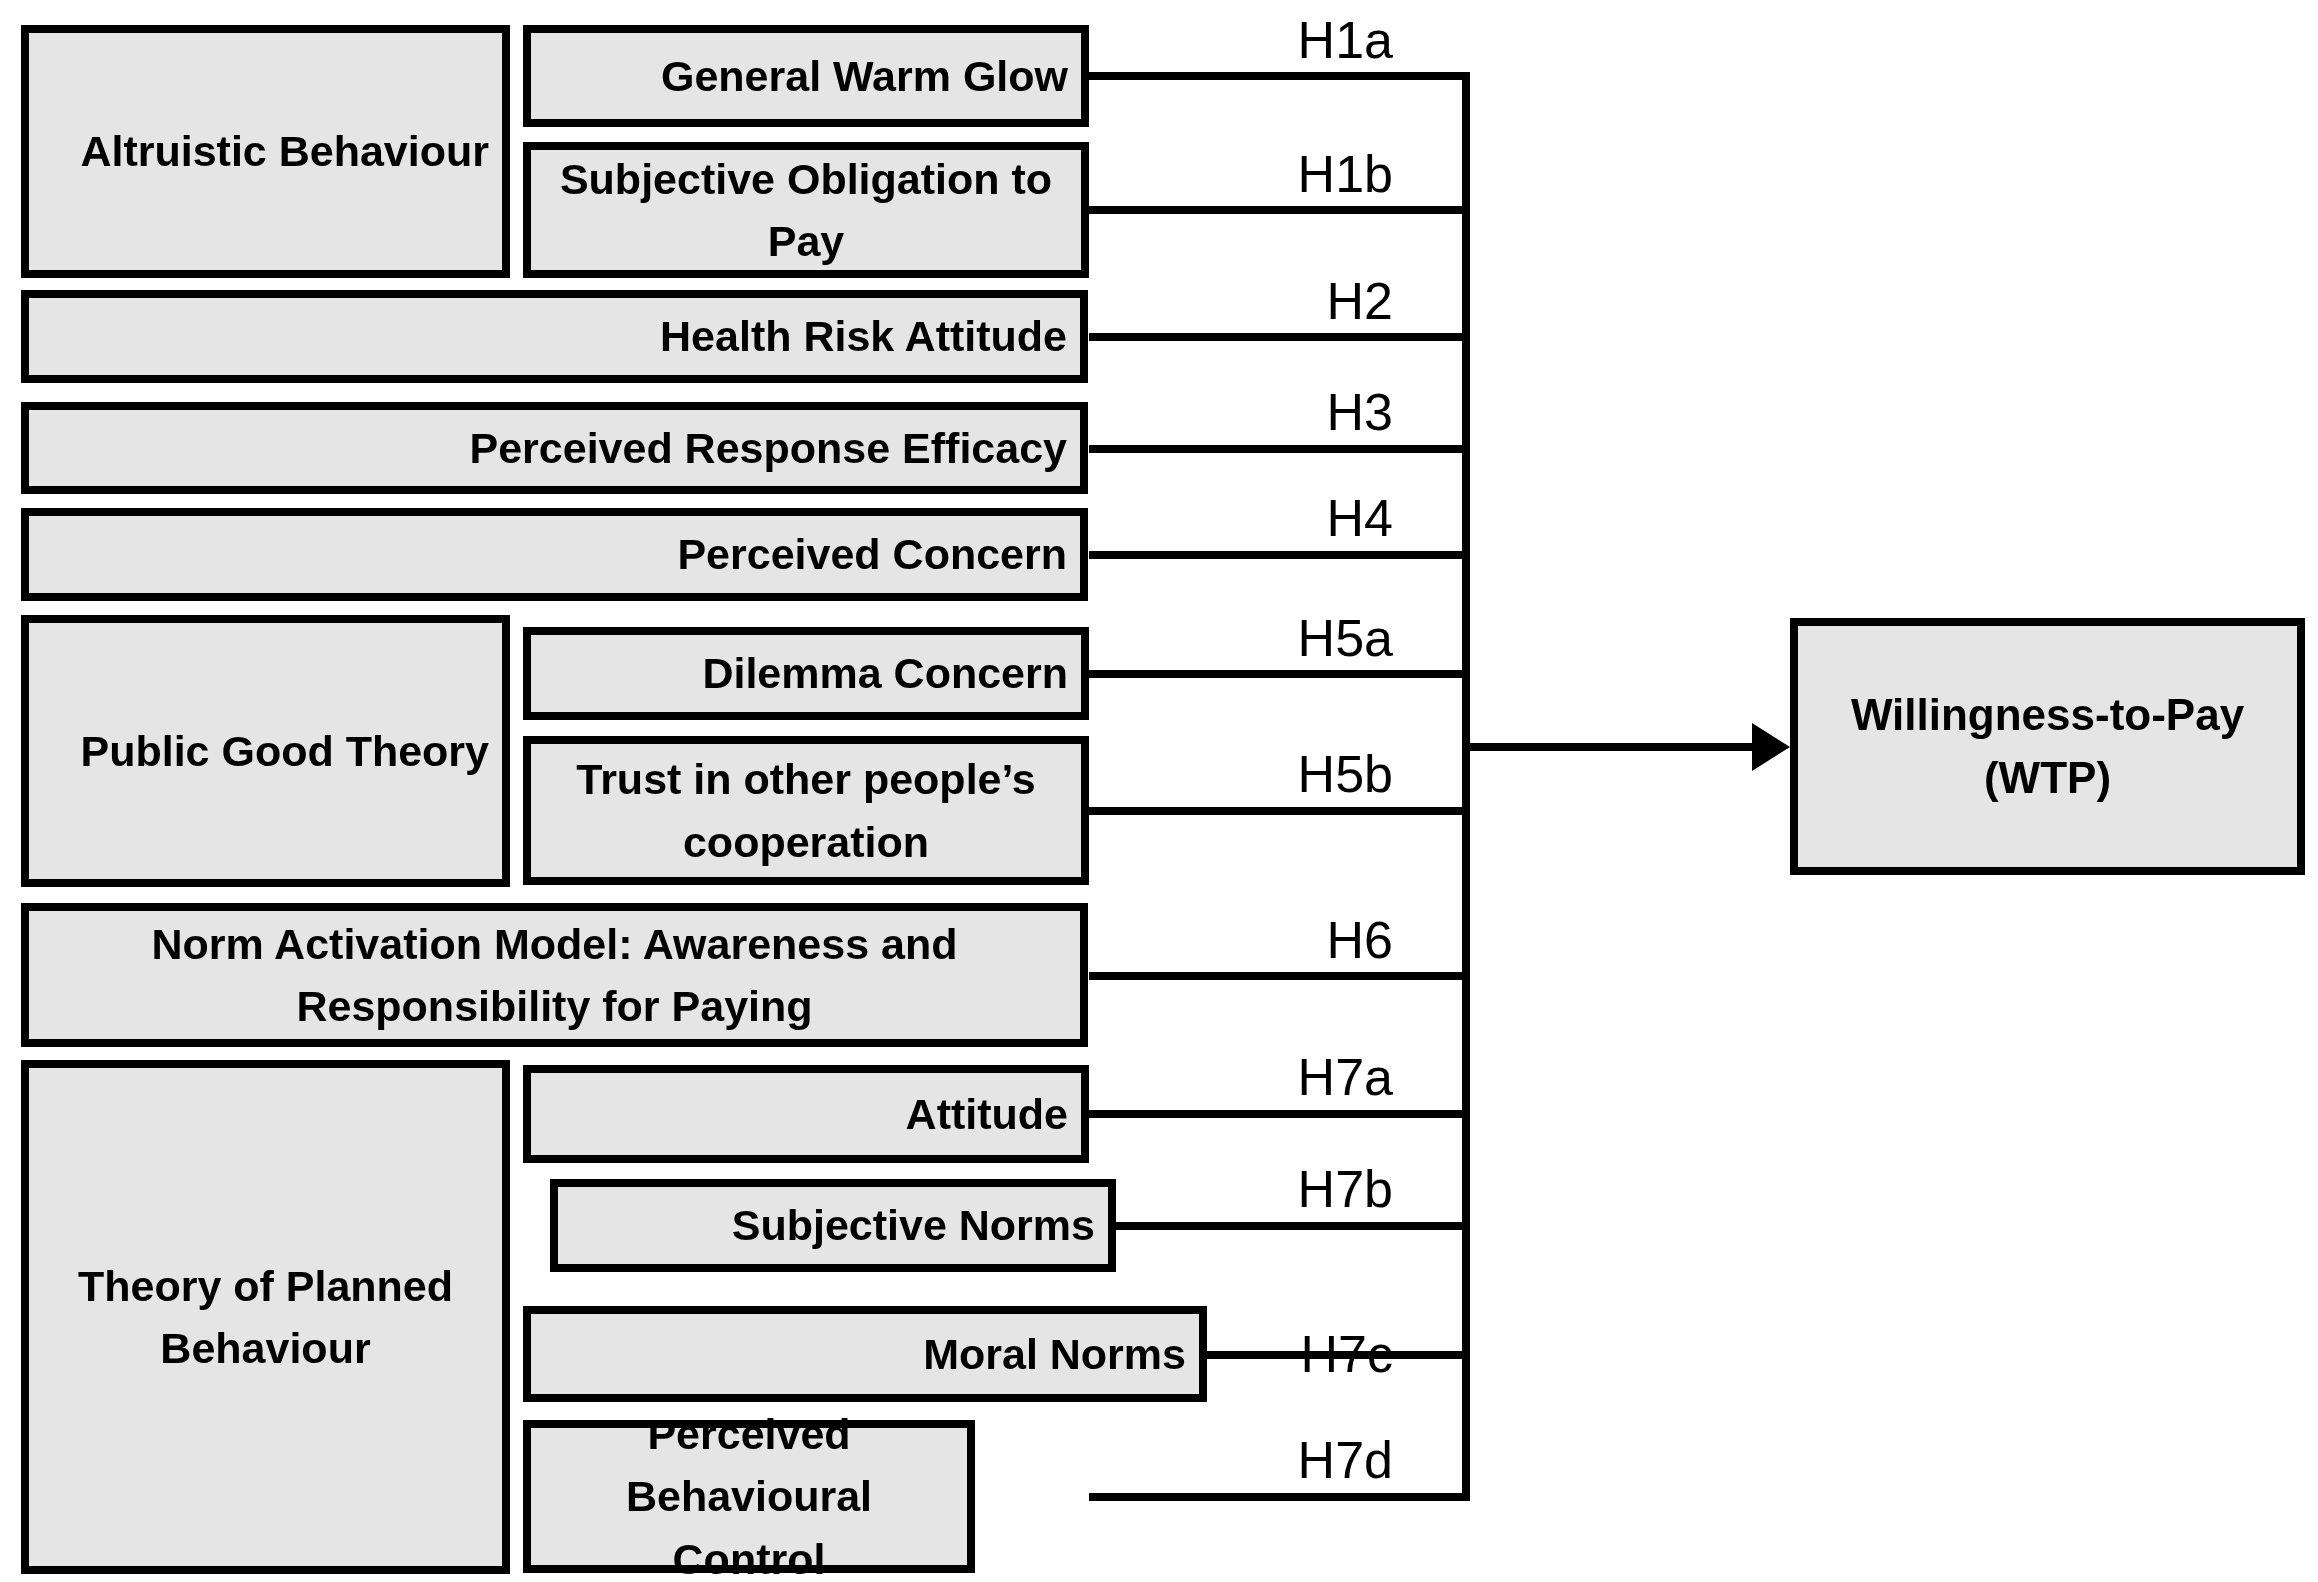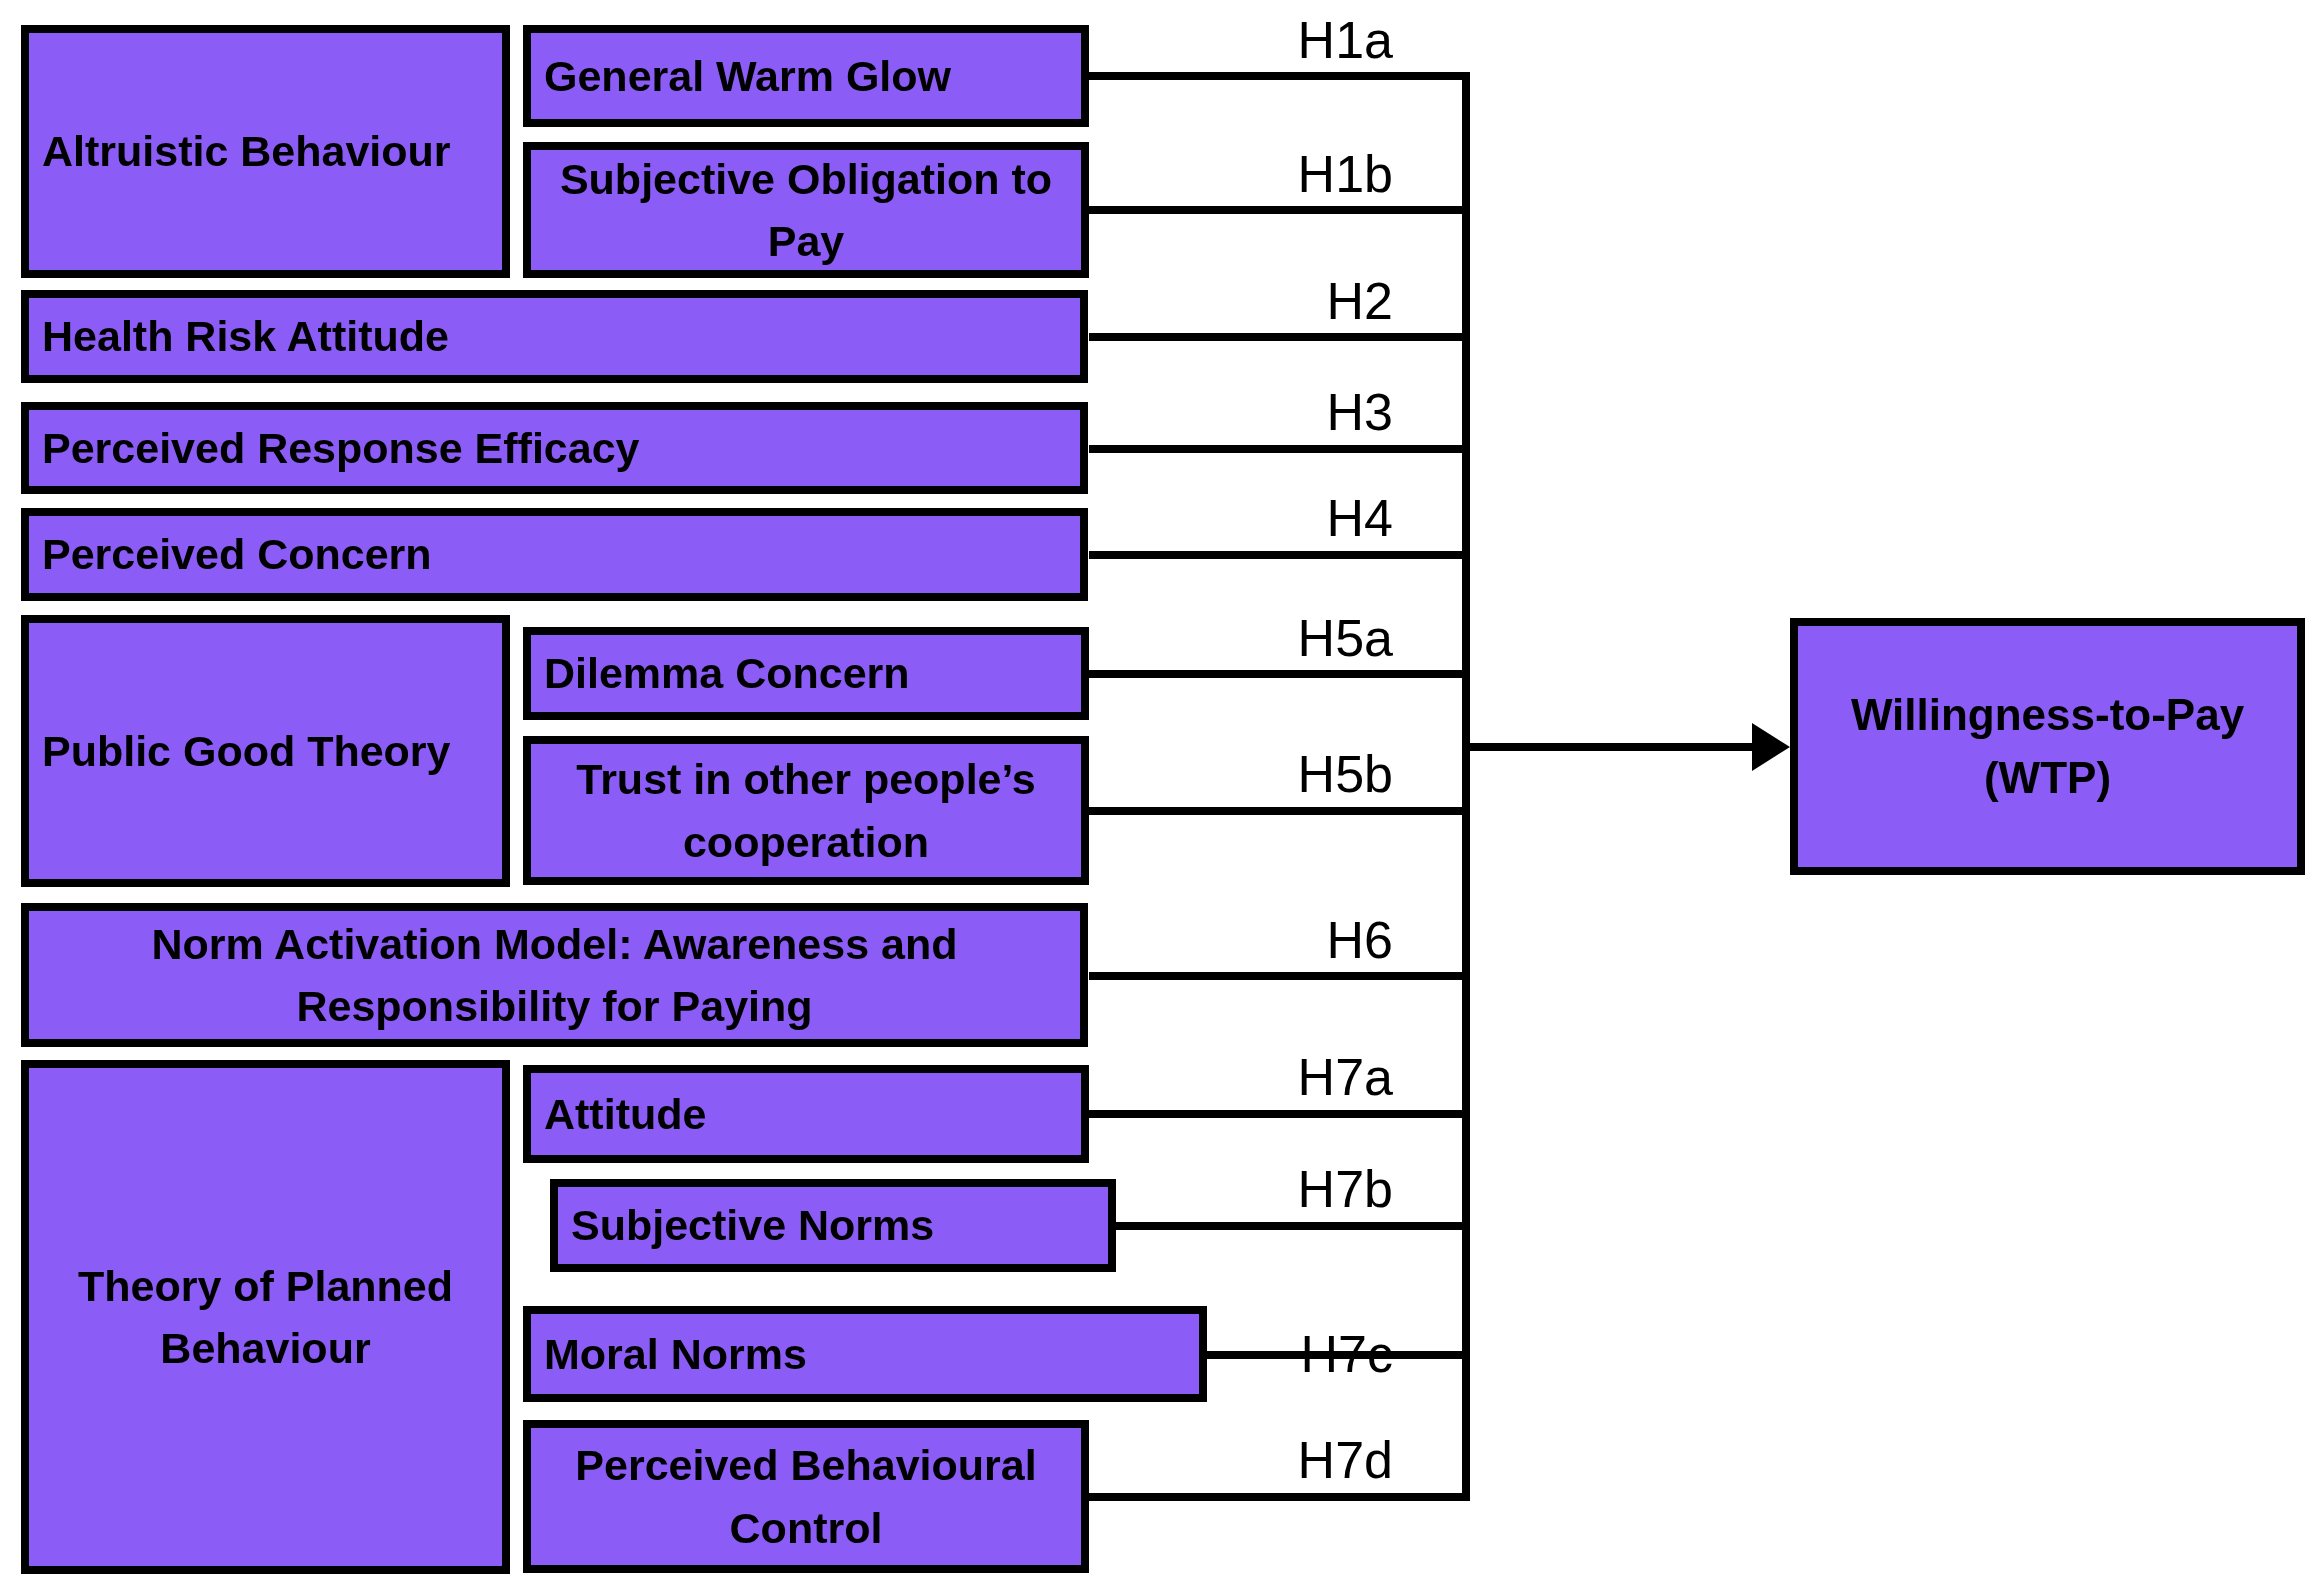--- a/index.html
+++ b/index.html
@@ -8,24 +8,24 @@
     width:2319px;
     height:1583px;
     background:#ffffff;
     font-family:"Liberation Sans", sans-serif;
     color:#000;
   }
   .box{
     position:absolute;
     box-sizing:border-box;
     border:8.3px solid #000;
-    background:#8b5cf6;
+    background:#e5e5e5;
     display:flex;
     align-items:center;
-    justify-content:flex-start;
+    justify-content:flex-end;
     text-align:center;
     font-weight:bold;
     font-size:43px;
     line-height:1.45;
     padding:10px 13px;
   }
   .groupbox{ z-index:1; }
   .subbox{ z-index:2; }
   .hline{
     position:absolute;
@@ -102,21 +102,21 @@
   </div>
   <div class="box subbox" style="left:523px;top:1065px;width:566px;height:98px;">
     <span>Attitude</span>
   </div>
   <div class="box subbox" style="left:523px;top:1179px;width:566px;height:93px;margin-left:27px;">
     <span>Subjective Norms</span>
   </div>
   <div class="box subbox" style="left:523px;top:1306px;width:684px;height:96px;">
     <span>Moral Norms</span>
   </div>
-  <div class="box subbox" style="left:523px;top:1420px;width:566px;height:153px;">
+  <div class="box subbox" style="left:523px;top:1420px;width:452px;height:153px;">
     <span>Perceived Behavioural Control</span>
   </div>
 
   <div class="hline" style="left:1089px;top:72px;width:381px;"></div>
   <div class="hline" style="left:1089px;top:206px;width:381px;"></div>
   <div class="hline" style="left:1089px;top:333px;width:381px;"></div>
   <div class="hline" style="left:1089px;top:445px;width:381px;"></div>
   <div class="hline" style="left:1089px;top:551px;width:381px;"></div>
   <div class="hline" style="left:1089px;top:670px;width:381px;"></div>
   <div class="hline" style="left:1089px;top:807px;width:381px;"></div>

